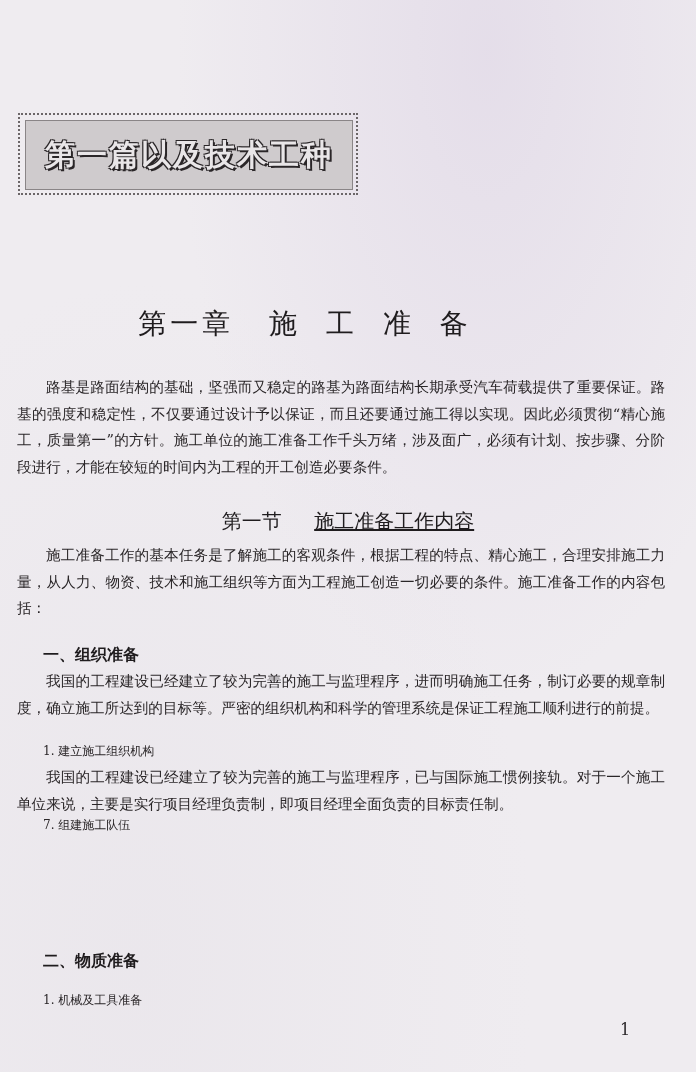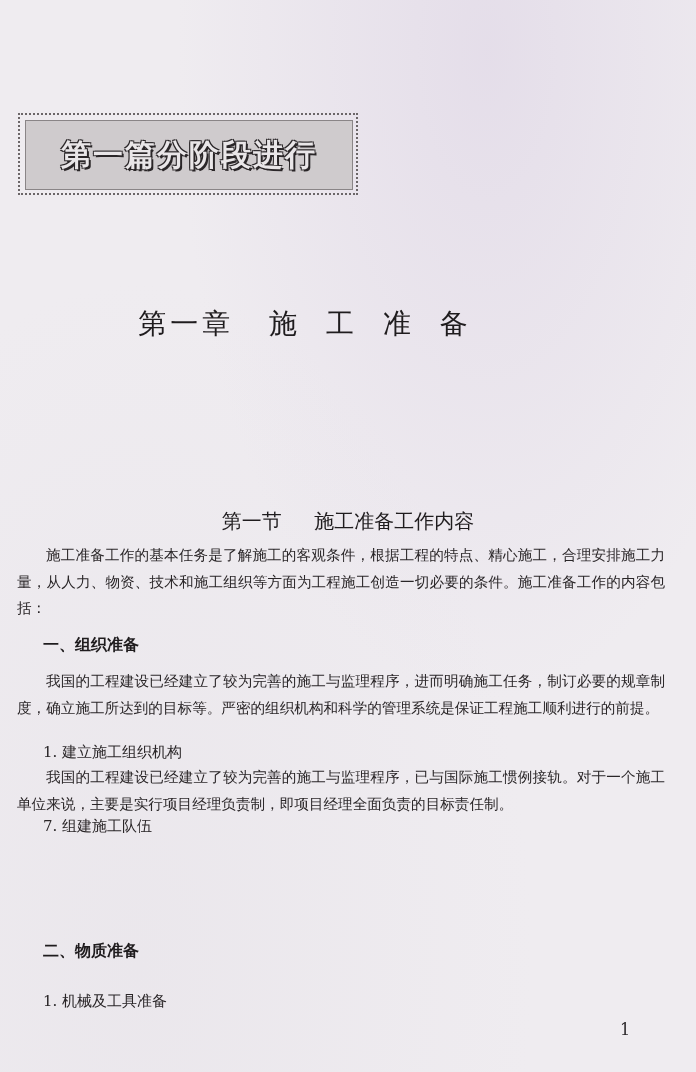--- a/index.html
+++ b/index.html
@@ -45,52 +45,53 @@
     font-size: 14.6px; line-height: 26.5px;
     text-indent: 29px; text-align: justify;
     margin: 0;
   }
   .section-title {
     position: absolute; left: 0; width: 696px; top: 508px;
     text-align: center;
     font-family: "DejaVu Sans", sans-serif;
     font-size: 20px; color: #1f1c1e;
   }
-  .section-title span + span { margin-left: 26px; }
+  .section-title span + span { margin-left: 26px; text-decoration: underline; }
   .h2 {
     position: absolute; left: 43px;
     font-family: "DejaVu Sans", sans-serif;
-    font-weight: bold; font-size: 16px; color: #1f1c1e;
+    font-weight: bold; font-size: 16px; color: #1f1c1e; margin-top: 10px;
   }
   .h3 {
     position: absolute; left: 43px;
-    font-size: 15px; color: #2a2628;
+    font-size: 12px; color: #2a2628;
   }
   .page-number {
     position: absolute; left: 620px; top: 1020px;
     font-size: 16px; color: #2a2628;
   }
 </style>
 </head>
 <body>
 
 <div class="page">
 
   <div class="banner">
     <div class="banner-inner">
       <span>第一篇</span>
-      <span>分阶段进行</span>
+      <span>以及技术工种</span>
     </div>
   </div>
 
   <div class="chapter-title">
     <span>第一章</span>
     <span>施 工 准 备</span>
   </div>
 
+  <p class="para" style="top:374px">路基是路面结构的基础，坚强而又稳定的路基为路面结构长期承受汽车荷载提供了重要保证。路基的强度和稳定性，不仅要通过设计予以保证，而且还要通过施工得以实现。因此必须贯彻“精心施工，质量第一”的方针。施工单位的施工准备工作千头万绪，涉及面广，必须有计划、按步骤、分阶段进行，才能在较短的时间内为工程的开工创造必要条件。</p>
 
   <div class="section-title">
     <span>第一节</span>
     <span>施工准备工作内容</span>
   </div>
 
   <p class="para" style="top:542px">施工准备工作的基本任务是了解施工的客观条件，根据工程的特点、精心施工，合理安排施工力量，从人力、物资、技术和施工组织等方面为工程施工创造一切必要的条件。施工准备工作的内容包括：</p>
 
   <div class="h2" style="top:635px">一、组织准备</div>
 

